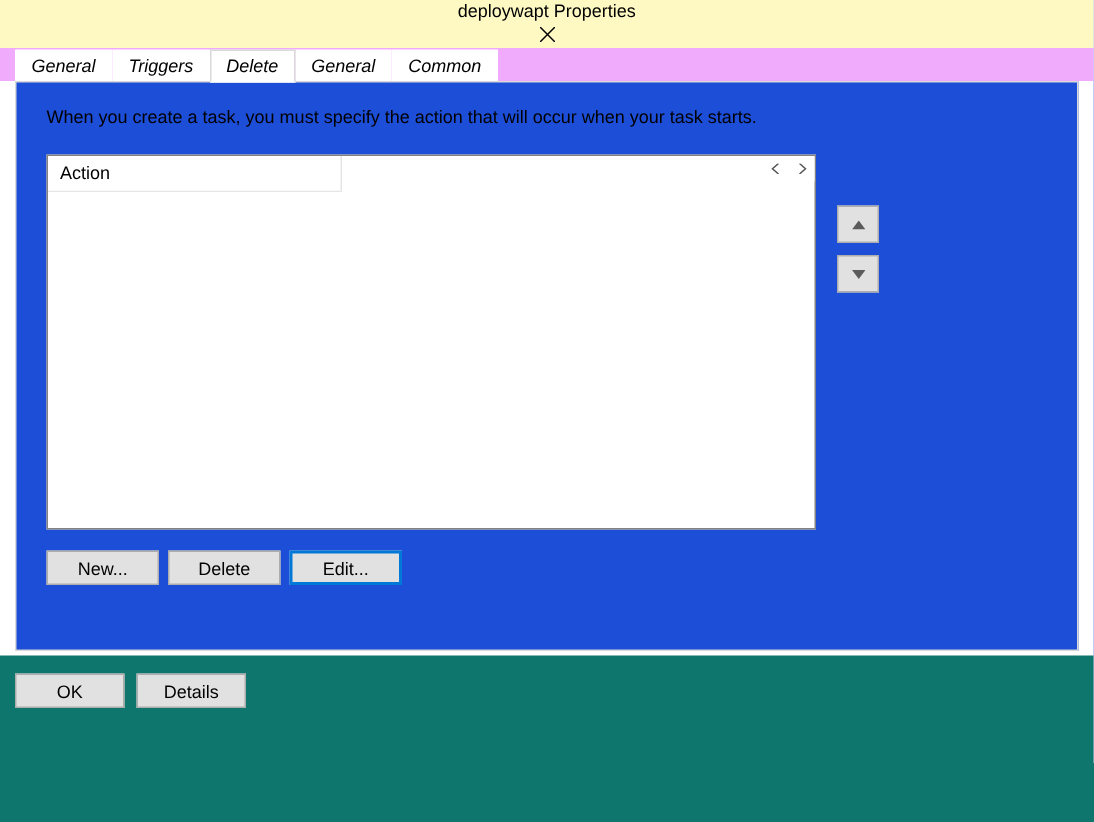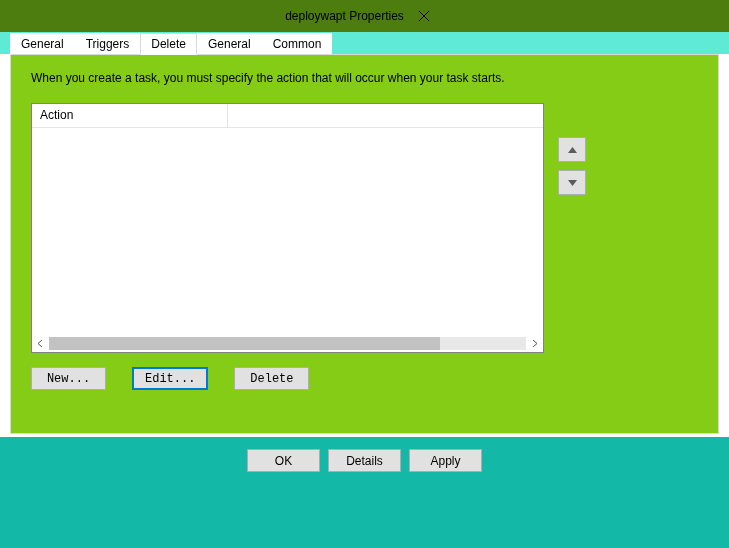--- a/index.html
+++ b/index.html
@@ -13,44 +13,46 @@
       overflow: hidden;
     }
     .window {
       background: #fff;
       width: 729px;
       height: 548px;
       position: relative;
     }
     .titlebar {
       display: flex;
-      justify-content: center;
+      justify-content: flex-end;
       align-items: center;
       height: 32px;
       padding: 0 10px;
-      background: #4d7c0f;
+      background: #fef9c3;
+      flex-direction: column;
     }
     .titlebar-title {
       font-size: 12px;
     }
     .close-btn {
       width: 40px;
       height: 28px;
       display: flex;
       align-items: center;
       justify-content: center;
       cursor: pointer;
     }
     .close-btn svg { width: 10px; height: 10px; }
     .tabs {
       display: flex;
       padding-left: 10px;
       height: 22px;
       align-items: flex-end;
-      background: #5eead4;
+      background: #f0abfc;
+      font-style: italic;
     }
     .tab {
       padding: 3px 10px 3px 10px;
       font-size: 12px;
       background: #fff;
       cursor: pointer;
       border: 1px solid transparent;
       border-bottom: none;
       position: relative;
     }
@@ -59,37 +61,37 @@
       border-bottom: 1px solid #fff;
       z-index: 2;
       margin-bottom: -1px;
     }
     .tab-content {
       border: 1px solid #d9d9d9;
       margin: 0 10px;
       padding: 16px 24px 18px 20px;
       height: 380px;
       position: relative;
-      background: #84cc16;
+      background: #1d4ed8;
     }
     .description {
       font-size: 12px;
       margin-bottom: 18px;
     }
     .main-row {
       display: flex;
       gap: 14px;
       align-items: flex-start;
     }
     .listview {
       border: 1px solid #828282;
       width: 513px;
       height: 250px;
       display: flex;
-      flex-direction: column;
+      flex-direction: row;
       background: #fff;
     }
     .listview-header {
       display: flex;
       height: 24px;
       border-bottom: 1px solid #e5e5e5;
     }
     .col-header {
       padding: 4px 8px;
       font-size: 12px;
@@ -143,23 +145,22 @@
       height: 25px;
       background: #e1e1e1;
       border: 1px solid #adadad;
       display: flex;
       align-items: center;
       justify-content: center;
       cursor: pointer;
     }
     .action-buttons {
       display: flex;
-      gap: 26px;
+      gap: 6px;
       margin-top: 14px;
-      font-family: Liberation Mono, monospace;
     }
     .btn {
       min-width: 75px;
       height: 23px;
       padding: 0 12px;
       background: #e1e1e1;
       border: 1px solid #adadad;
       font-size: 12px;
       font-family: inherit;
       cursor: pointer;
@@ -169,24 +170,24 @@
     }
     .btn.default {
       border: 2px solid #0078d7;
       padding: 0 11px;
     }
     .bottom-bar {
       position: absolute;
       bottom: 0;
       left: 0;
       right: 0;
-      background: #14b8a6;
+      background: #0f766e;
       padding: 12px 10px 76px 10px;
       display: flex;
-      justify-content: center;
+      justify-content: flex-start;
       gap: 8px;
       border-top: none;
     }
     .bottom-bar .btn {
       min-width: 73px;
     }
   </style>
 </head>
 <body>
 
@@ -244,23 +245,22 @@
         <div class="arrow-btn">
           <svg width="9" height="6" viewBox="0 0 9 6">
               <polygon points="0,0 9,0 4.5,6" fill="#5b5b5b"></polygon>
             </svg>
         </div>
       </div>
     </div>
 
     <div class="action-buttons">
       <button class="btn">New...</button>
+      <button class="btn">Delete</button>
       <button class="btn default">Edit...</button>
-      <button class="btn">Delete</button>
     </div>
   </div>
 
   <div class="bottom-bar">
     <button class="btn">OK</button>
     <button class="btn">Details</button>
-    <button class="btn">Apply</button>
   </div>
 </div>
 
 </body></html>

